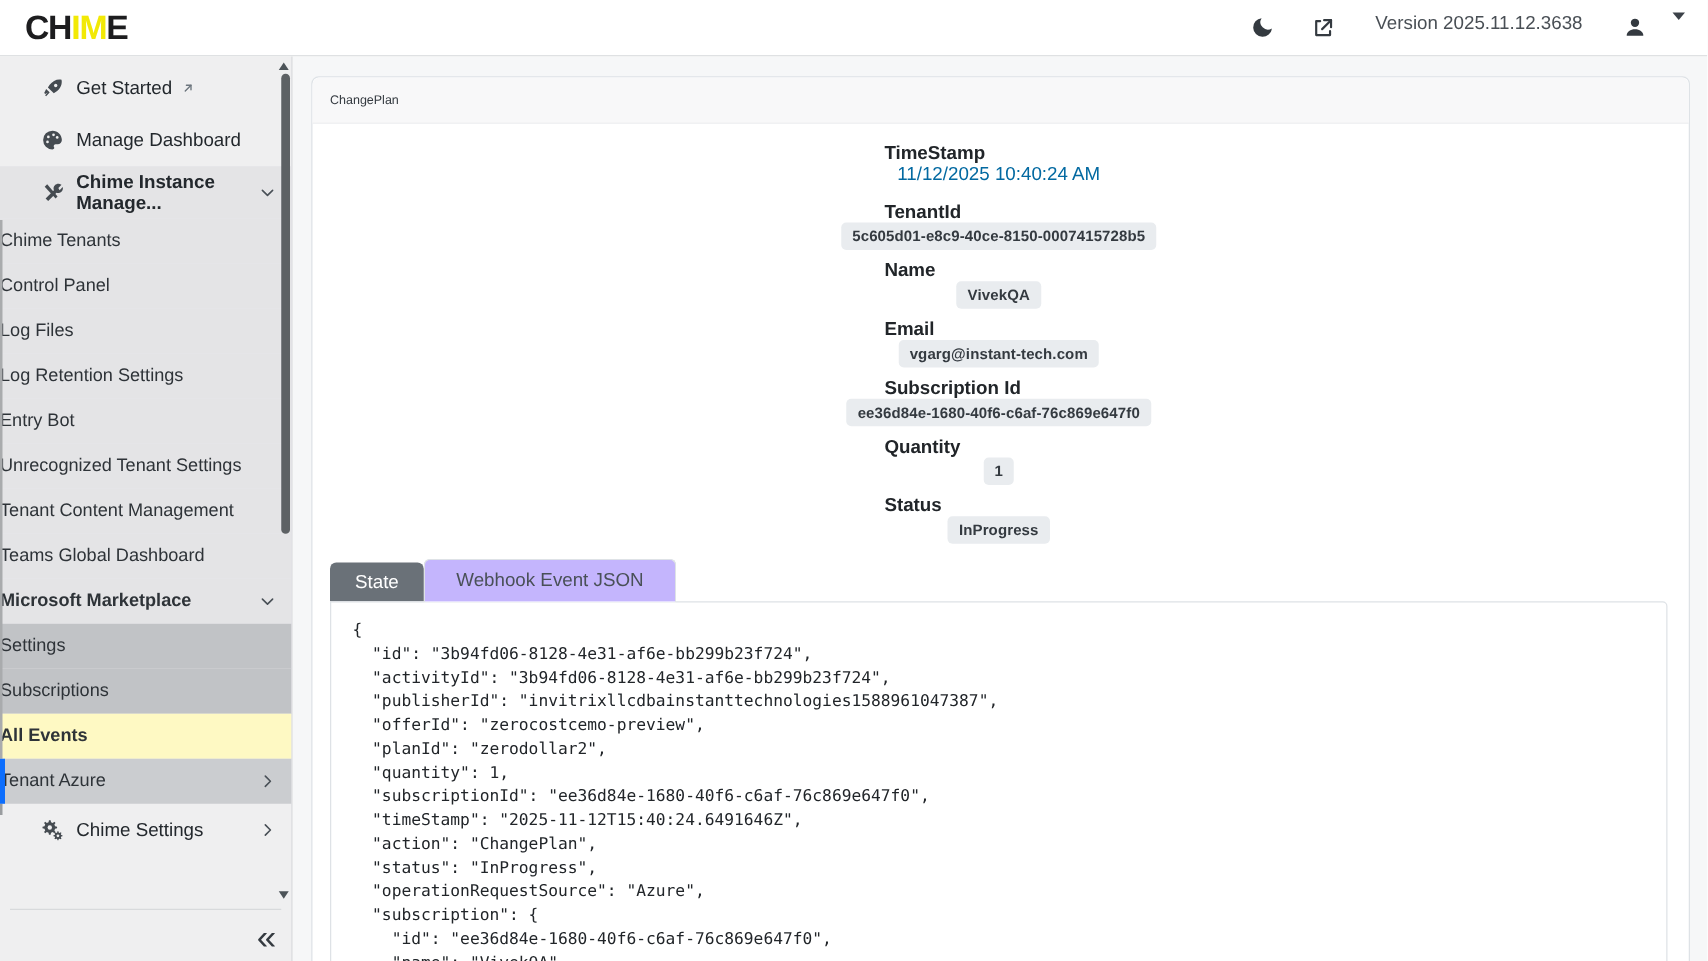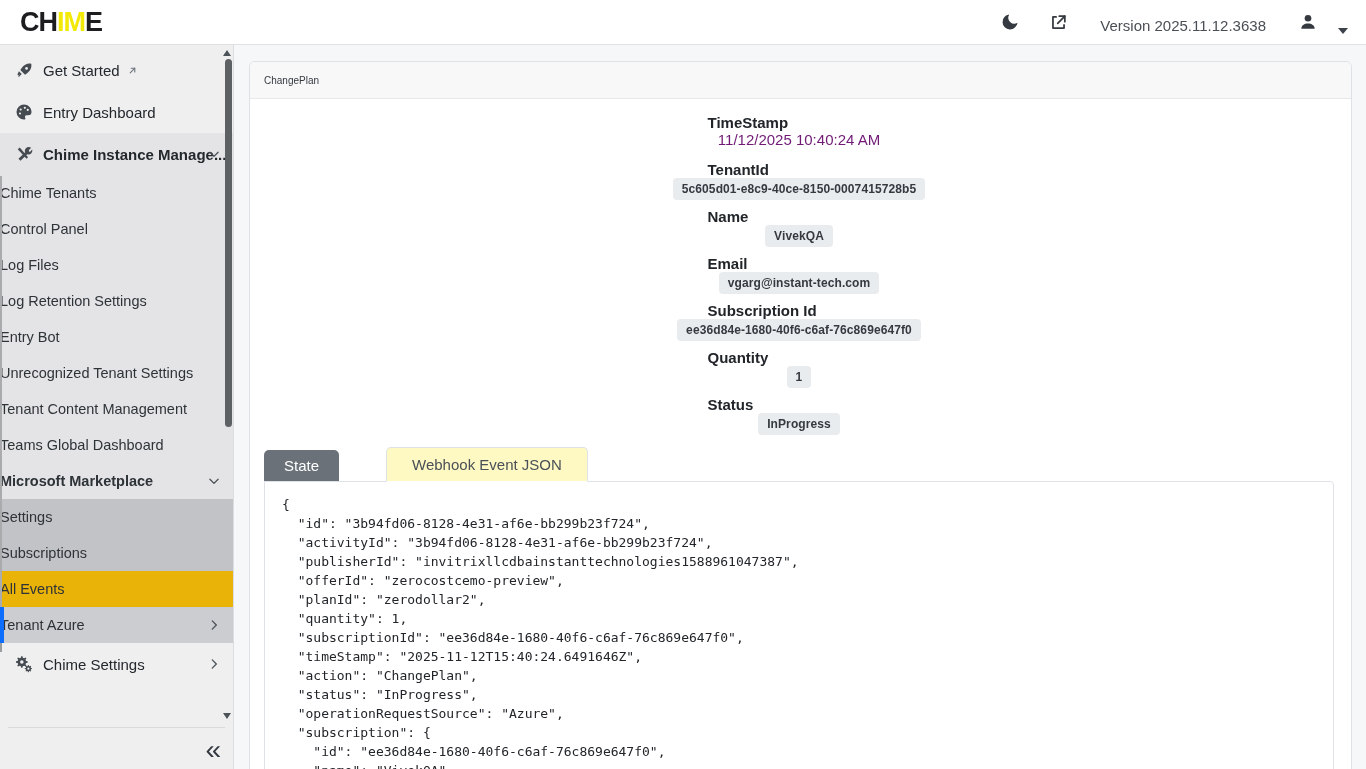--- a/index.html
+++ b/index.html
@@ -3,36 +3,36 @@
 <meta charset="utf-8">
 <style>
   * { margin:0; padding:0; box-sizing:border-box; }
   html,body { width:1366px; height:769px; overflow:hidden; font-family:"Liberation Sans",sans-serif; background:#fff; }
   .app { position:relative; width:1366px; height:769px; overflow:hidden; background:#f4f5f6; }
 
   
   .topbar { position:absolute; top:0; left:0; right:0; height:45px; background:#fff; border-bottom:1px solid #dfe1e3; display:flex; align-items:center; justify-content:space-between; padding:0 18px 0 20px; z-index:30; }
   .logo { font-size:27px; font-weight:800; letter-spacing:-1px; color:#1d1d1f; line-height:1; }
   .logo .y { color:#f2e906; }
-  .topbar-right { display:flex; align-items:flex-end; gap:24px; }
+  .topbar-right { display:flex; align-items:flex-start; gap:24px; }
   .icon-btn { display:flex; align-items:center; justify-content:center; width:24px; height:24px; cursor:pointer; }
   .version { font-size:15px; color:#494f55; margin:0 6px; }
   .caret-down { width:0; height:0; border-left:5px solid transparent; border-right:5px solid transparent; border-top:6px solid #3c4249; margin-left:-6px; }
 
   
   .sidebar { position:absolute; top:45px; left:0; bottom:0; width:234px; background:#efeff0; border-right:1px solid #dcdde0; z-index:20; }
   .nav { padding-top:4px; }
   .nav-item { position:relative; display:flex; align-items:center; font-size:15px; color:#23282d; cursor:pointer; }
-  .lvl1 { height:42px; padding-left:14px; }
+  .lvl1 { height:42px; padding-left:32px; }
   .lvl1 .nav-icon { width:20px; height:20px; margin-right:9px; display:flex; align-items:center; justify-content:center; flex:0 0 auto; }
   .lvl2 { height:36px; font-size:14.5px; color:#2e3338; }
   .expanded-bg { background:#e4e4e6; }
   .bold { font-weight:700; }
   .grp { background:#c1c3c6; }
-  .active-item { background:#eab308; font-weight:400; }
+  .active-item { background:#fef9c3; font-weight:700; }
   .lighter-grp { background:#cbcdd0; }
   .chev { position:absolute; right:12px; top:50%; transform:translateY(-50%); display:flex; }
   .ext-arrow { margin-left:7px; display:flex; }
   .blue-bar { position:absolute; left:0; top:562px; width:4px; height:36px; background:#0d6efd; z-index:5; }
   .sub-strip { position:absolute; left:0; top:131px; width:2px; height:431px; background:#a9abad; z-index:4; }
   .sub-strip2 { position:absolute; left:0; top:598px; width:2px; height:9px; background:#9a9da0; z-index:4; }
 
   
   .sb-track { position:absolute; top:0; right:0; width:10px; bottom:42px; }
   .sb-up { position:absolute; top:5px; right:2px; width:0; height:0; border-left:4px solid transparent; border-right:4px solid transparent; border-bottom:6px solid #4c5358; }
@@ -44,28 +44,28 @@
 
   
   .main { position:absolute; top:45px; left:234px; right:0; bottom:0; background:#f6f7f8; padding:16px 14px 0 15px; overflow:hidden; }
   .card { background:#fff; border:1px solid #dee2e6; border-radius:6px; height:900px; }
   .card-header { height:37px; background:#f8f8f9; border-bottom:1px solid #e7e8ea; border-radius:6px 6px 0 0; display:flex; align-items:center; padding:0 14px; font-size:10px; color:#343a40; }
   .card-body { padding:15px 17px 0 14px; }
 
   .field-row { display:flex; align-items:center; min-height:27px; margin-bottom:8px;flex-direction:column; }
   .field-row.first { margin-bottom:13px; }
   .field-label { width:183px; font-size:15px; font-weight:700; color:#212529; flex:0 0 auto; }
-  .value-plain { font-size:15px; color:#701a75; }
+  .value-plain { font-size:15px; color:#0369a1; }
   .value-pill { background:#e9ecef; color:#343a40; font-size:12px; font-weight:700; padding:4px 9px; border-radius:4px; letter-spacing:0.1px; }
 
   
   .tabs { display:flex; align-items:flex-end; margin-top:12px; }
   .tab { font-size:15px; padding:7px 20px; cursor:pointer; border-radius:5px 5px 0 0; }
   .tab-dark { background:#6a7178; color:#fff; }
-  .tab-active { background:#fef9c3; color:#495057; border:1px solid #dee2e6; border-bottom:1px solid #fff; margin-bottom:-1px; position:relative; z-index:3; padding:8px 25px;margin-left:47px; }
+  .tab-active { background:#c4b5fd; color:#495057; border:1px solid #dee2e6; border-bottom:1px solid #fff; margin-bottom:-1px; position:relative; z-index:3; padding:8px 25px; }
 
   .json-panel { border:1px solid #dee2e6; border-radius:0 4px 4px 4px; background:#fff; height:420px; overflow:hidden; position:relative; z-index:2; }
   .json-pre { font-family:"DejaVu Sans Mono","Liberation Mono",monospace; font-size:13px; line-height:19px; color:#212529; padding:13px 0 0 17px; white-space:pre; }
 </style>
 </head>
 <body>
 
 <div class="app">
 
   <div class="topbar">
@@ -120,21 +120,21 @@
       <div class="nav-item lvl1">
         <span class="nav-icon">
           <svg width="20" height="20" viewBox="0 0 24 24" fill="#454b51">
               <path d="M12 3a9 9 0 1 0 0 18c1.6 0 2.1-1.1 1.4-2.2-.8-1.3.2-2.8 1.7-2.8H17a4 4 0 0 0 4-4C21 7 17 3 12 3z"></path>
               <circle cx="8" cy="9" r="1.3" fill="#efeff0"></circle>
               <circle cx="13" cy="7" r="1.3" fill="#efeff0"></circle>
               <circle cx="7.2" cy="13.8" r="1.3" fill="#efeff0"></circle>
               <circle cx="16.5" cy="9.5" r="1.3" fill="#efeff0"></circle>
             </svg>
         </span>
-        <span>Entry Dashboard</span>
+        <span>Manage Dashboard</span>
       </div>
 
       <div class="nav-item lvl1 expanded-bg bold">
         <span class="nav-icon">
           <svg width="19" height="19" viewBox="0 0 24 24" fill="#454b51">
               <path d="M3.5 5.5L6 3l10.5 12.5-2 2L3.5 5.5z"></path>
               <path d="M20.5 3.5l-3.2 3.2 1.2 2.3 3.2-3.2c.5 1.8 0 3.5-1.3 4.8-1.4 1.4-3.2 1.7-5 1L7 20l-2.6-2.6 8.4-8.4c-.7-1.8-.4-3.6 1-5 1.3-1.3 3-1.8 4.8-1.3z"></path>
             </svg>
         </span>
         <span>Chime Instance Manage...</span>

